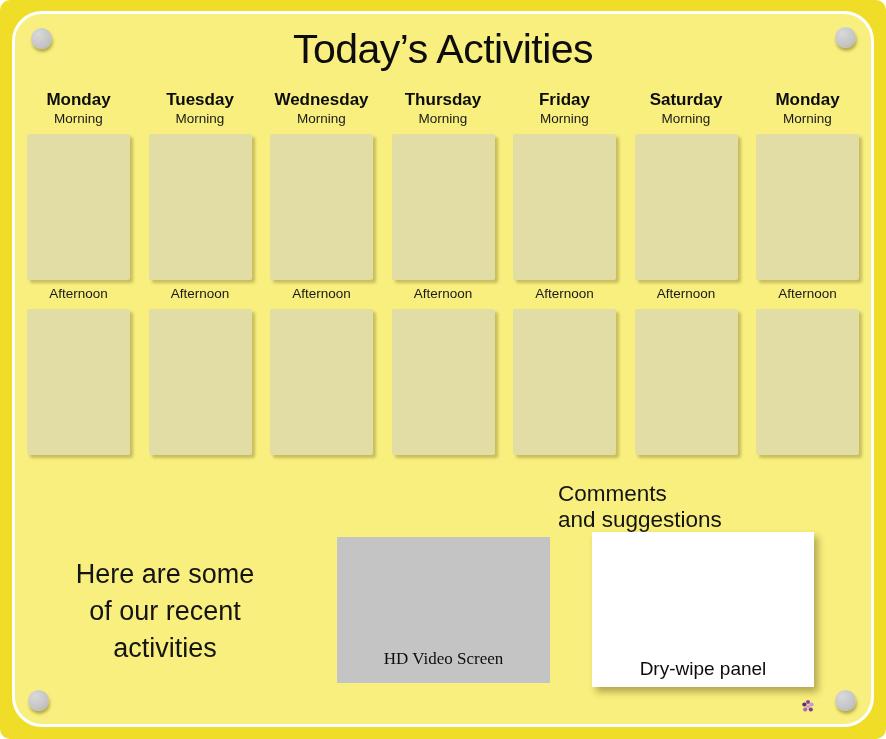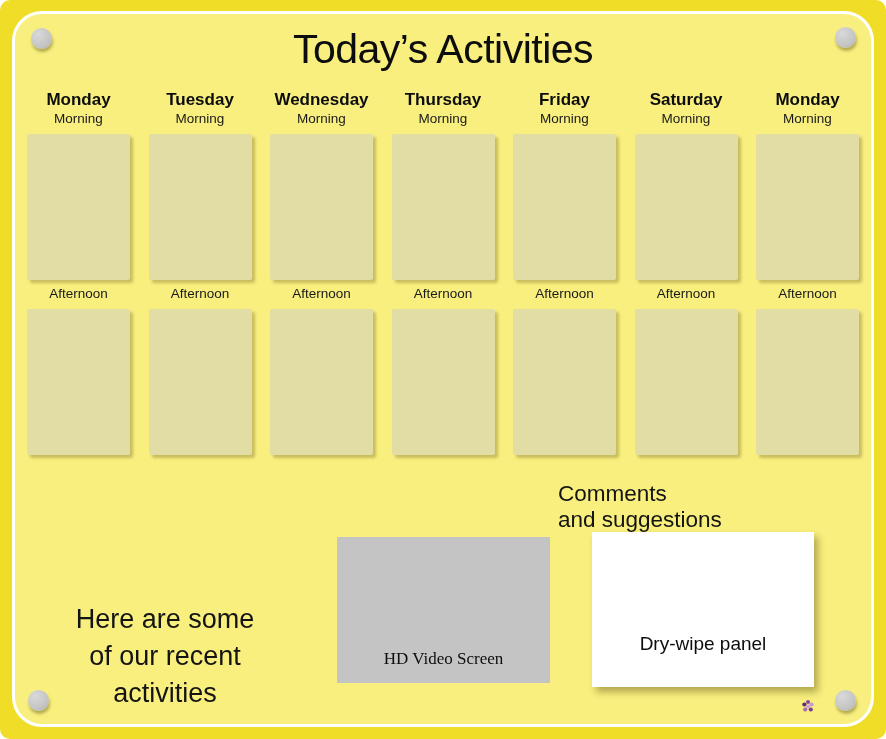--- a/index.html
+++ b/index.html
@@ -21,33 +21,33 @@
 
   .grid{position:absolute;left:27px;top:90px;width:832px;display:flex;justify-content:space-between;}
   .day-col{width:103px;display:flex;flex-direction:column;align-items:center;}
   .day-name{font-size:17px;font-weight:700;color:#0d0d0d;line-height:20px;}
   .session-label{font-size:13.5px;color:#1a1a1a;line-height:17px;margin-bottom:7px;}
   .slot{width:103px;height:146px;background:#e2dda4;border-radius:2px;
         box-shadow:3px 3px 3px rgba(125,115,45,0.40);}
   .afternoon-label{margin-top:5px;}
 
   .recent-text{position:absolute;left:30px;top:556px;width:270px;text-align:center;
-               font-size:27px;line-height:37px;color:#141414;font-weight:400;margin-top:45px;}
+               font-size:27px;line-height:37px;color:#141414;font-weight:400;}
 
   .video-screen{position:absolute;left:337px;top:537px;width:213px;height:146px;background:#c4c4c4;
                 display:flex;align-items:flex-end;justify-content:center;}
   .video-screen .label{font-size:17px;color:#0d0d0d;padding-bottom:14px;font-family:Liberation Serif, serif;}
 
   .comments-heading{position:absolute;left:558px;top:481px;width:290px;text-align:left;
                     font-size:22.5px;line-height:26px;color:#141414;}
 
   .drywipe{position:absolute;left:592px;top:532px;width:222px;height:155px;background:#ffffff;
            box-shadow:4px 5px 7px rgba(90,82,22,0.45);
            display:flex;align-items:flex-end;justify-content:center;}
-  .drywipe .label{font-size:19px;color:#0d0d0d;padding-bottom:32px;}
+  .drywipe .label{font-size:19px;color:#0d0d0d;padding-bottom:7px;}
 
   .brand-logo{position:absolute;left:801px;top:699px;width:14px;height:14px;}
 </style>
 </head>
 <body>
 
 <div class="stage">
   <div class="board"></div>
   <div class="inner"></div>
 

